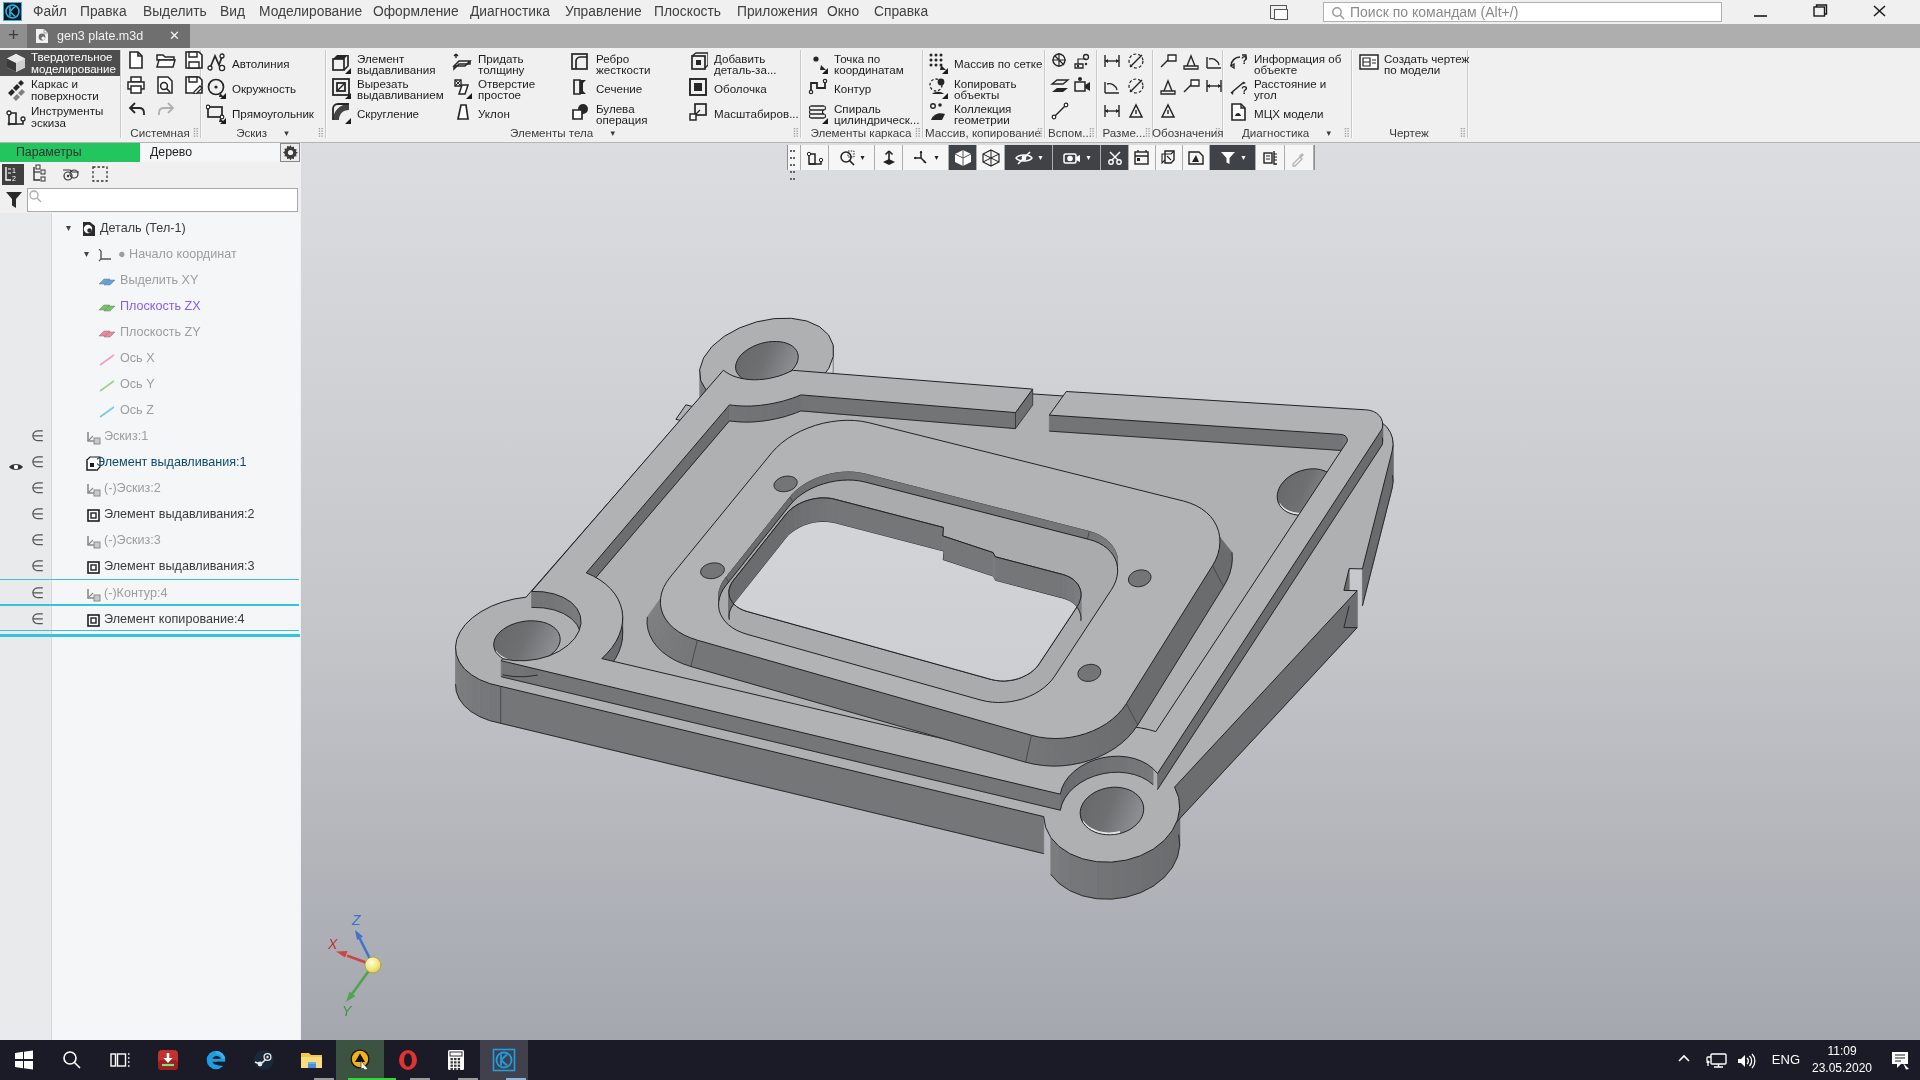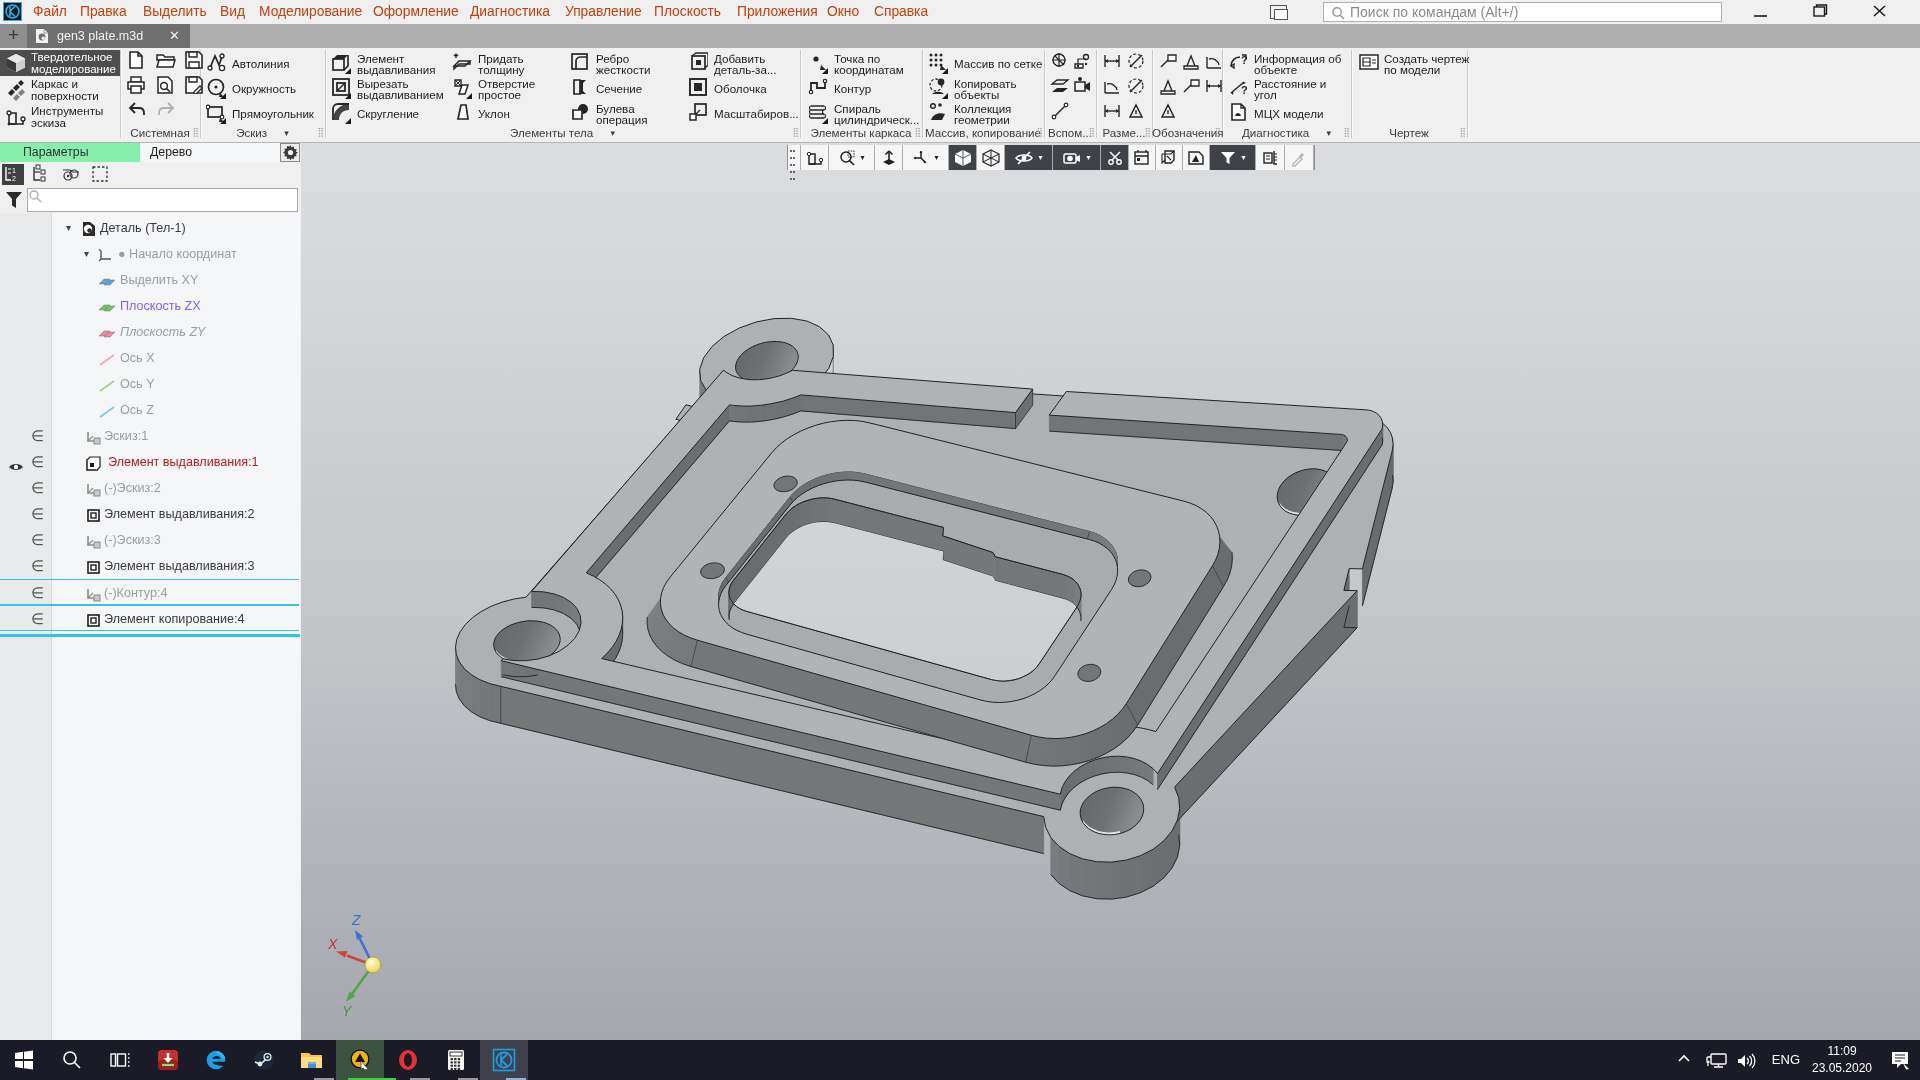--- a/index.html
+++ b/index.html
@@ -1,19 +1,19 @@
 <!DOCTYPE html>
 <html><head><meta charset="utf-8"><style>
 *{margin:0;padding:0;box-sizing:border-box;font-family:"Liberation Sans",sans-serif}
 html,body{width:1920px;height:1080px;overflow:hidden}
 #app{position:relative;width:1920px;height:1080px;background:#f0f0f0}
 
 #menubar{position:absolute;left:0;top:0;width:1920px;height:24px;background:#f0f0f0}
 #logo{position:absolute;left:3px;top:2px;width:19px;height:19px;background:#10161c;border:1px solid #26b3e8}
-.mi{position:absolute;top:0;height:40px;line-height:24px;font-size:13.8px;color:#c2410c}
+.mi{position:absolute;top:0;height:40px;line-height:24px;font-size:13.8px;color:#404040}
 #winpick{position:absolute;left:1270px;top:5px;width:17px;height:14px;border:1px solid #555}
 #winpick:before{content:"";position:absolute;left:3px;top:3px;width:12px;height:9px;border:1px solid #555;background:#fff}
 #searchbox{position:absolute;left:1323px;top:2px;width:399px;height:20px;background:#fff;border:1px solid #b0b0b0;font-size:14px;color:#8a8a8a;line-height:19px;padding-left:26px}
 #searchbox .mag{position:absolute;left:7px;top:3px}
 .wbtn{position:absolute;top:0;width:14px;height:22px;color:#222;font-size:15px;text-align:center}
 
 #tabbar{position:absolute;left:0;top:24px;width:1920px;height:24px;background:#aeaeae}
 #tabplus{position:absolute;left:0;top:0;width:27px;height:24px;background:#8f8f8f;color:#3c3c3c;font-size:19px;font-weight:300;text-align:center;line-height:22px}
 #tab1{position:absolute;left:27px;top:0;width:163px;height:24px;background:#6f6f6f;color:#f2f2f2;font-size:12.5px;line-height:24px}
 #tab1 .tx{position:absolute;left:30px;top:0}
@@ -31,21 +31,21 @@
 .grip{position:absolute;right:2px;top:1px;color:#9a9a9a;font-size:9px;letter-spacing:-1px}
 #modebtns{position:absolute;left:0;top:48px;width:120px;height:95px}
 .mbtn{position:absolute;left:0;width:120px;height:26px;font-size:11.6px;line-height:12px;color:#1c1c1c}
 .mbtn .mic{position:absolute;left:5px;top:2px}
 .mbtn .mtx{position:absolute;left:31px;top:50%;transform:translateY(-50%)}
 .mbtn.active{background:#4d4d4d;color:#fff}
 #chev{position:absolute;left:0;top:126px;width:120px;text-align:center;color:#444;font-size:10px}
 
 #panel{position:absolute;left:0;top:143px;width:300px;height:897px;background:#f5f6f7;border-right:1px solid #9a9a9a}
 #ptabs{position:absolute;left:0;top:0;width:300px;height:19px;background:#f0f0f0}
-#ptab1{position:absolute;left:0;top:0;width:140px;height:19px;background:#86efac;font-size:12.3px;color:#333;padding-left:23px;line-height:19px}
+#ptab1{position:absolute;left:0;top:0;width:140px;height:19px;background:#22c55e;font-size:12.3px;color:#333;padding-left:16px;line-height:19px}
 #ptab2{position:absolute;left:140px;top:0;width:140px;height:19px;background:#f5f6f7;font-size:12.3px;color:#222;padding-left:10px;line-height:19px}
 #pgear{position:absolute;left:280px;top:0;width:20px;height:19px;background:#ececec;border:1px solid #888;padding:1px 0 0 2px}
 #picons{position:absolute;left:0;top:19px;width:300px;height:25px;background:#f0f0f0}
 .pico{position:absolute;top:2px;width:22px;height:21px}
 #psearch{position:absolute;left:0;top:44px;width:300px;height:26px;background:#f0f0f0}
 #pfun{position:absolute;left:4px;top:3px}
 #pinput{position:absolute;left:27px;top:1px;width:271px;height:24px;background:#fff;border:1px solid #a8a8a8}
 #tree{position:absolute;left:0;top:70px;width:300px;height:827px;background:#f5f6f7}
 #gutter{position:absolute;left:0;top:0;width:52px;height:827px;background:#e9eaeb;border-right:1px solid #d8d8d8}
 .trow{position:absolute;left:0;width:299px;height:26px;font-size:12.6px;line-height:26px}
@@ -565,21 +565,21 @@
             </svg></span>
           <span class="ttx" style="left:120px;color:#9b9d9f">Выделить XY</span>
         </div>
         <div class="trow" style="top:80px;">
           <span class="tic" style="left:98px"><svg width="18" height="14" viewBox="0 0 18 14" xmlns="http://www.w3.org/2000/svg">
               <path d="M1 9l5-5h6l-5 5z" fill="#74c460" stroke="#777" stroke-width="0.5"></path>
               <path d="M6 10l5-5h6l-5 5z" fill="#74c460" stroke="#777" stroke-width="0.5"></path>
             </svg></span>
           <span class="ttx" style="left:120px;color:#8b5cf6">Плоскость ZX</span>
         </div>
-        <div class="trow" style="top:106px;font-style:italic;">
+        <div class="trow" style="top:106px;">
           <span class="tic" style="left:98px"><svg width="18" height="14" viewBox="0 0 18 14" xmlns="http://www.w3.org/2000/svg">
               <path d="M1 9l5-5h6l-5 5z" fill="#f0889d" stroke="#777" stroke-width="0.5"></path>
               <path d="M6 10l5-5h6l-5 5z" fill="#f0889d" stroke="#777" stroke-width="0.5"></path>
             </svg></span>
           <span class="ttx" style="left:120px;color:#9b9d9f">Плоскость ZY</span>
         </div>
         <div class="trow" style="top:132px;">
           <span class="tic" style="left:98px"><svg width="18" height="14" viewBox="0 0 18 14" xmlns="http://www.w3.org/2000/svg">
               <path d="M2 12 16 2" stroke="#f0a4b4" stroke-width="1.6"></path>
             </svg></span>
@@ -610,21 +610,21 @@
           <span class="eye"><svg width="16" height="12" viewBox="0 0 16 12" xmlns="http://www.w3.org/2000/svg">
               <path d="M1 6C4 2 12 2 15 6 12 10 4 10 1 6z" fill="#333"></path>
               <circle cx="8" cy="6" r="2.2" fill="#fff"></circle>
             </svg></span>
           <span class="ein">∈</span>
           <span class="tic" style="left:86px"><svg width="15" height="15" viewBox="0 0 15 15" xmlns="http://www.w3.org/2000/svg">
               <rect x="1" y="4" width="10" height="10" fill="#fff" stroke="#1e1e1e" stroke-width="1.5"></rect>
               <path d="M1 4 4 1h10v10l-3 3" fill="#fff" stroke="#1e1e1e" stroke-width="1.2"></path>
               <path d="M4 7h4v4H4z" fill="#1e1e1e"></path>
             </svg></span>
-          <span class="ttx" style="left:108px;color:#b91c1c">Элемент выдавливания:1</span>
+          <span class="ttx" style="left:96px;color:#0c4a6e">Элемент выдавливания:1</span>
         </div>
         <div class="trow" style="top:262px;">
           <span class="ein">∈</span>
           <span class="tic" style="left:86px"><svg width="15" height="15" viewBox="0 0 15 15" xmlns="http://www.w3.org/2000/svg">
               <path d="M2 2v9h9" fill="none" stroke="#8a8a8a" stroke-width="1.6"></path>
               <path d="M2 11l5-5" stroke="#8a8a8a" stroke-width="1.1"></path>
               <rect x="8" y="8" width="6" height="6" fill="#c9c9c9" stroke="#8a8a8a"></rect>
             </svg></span>
           <span class="ttx" style="left:104px;color:#9b9d9f">(-)Эскиз:2</span>
         </div>

